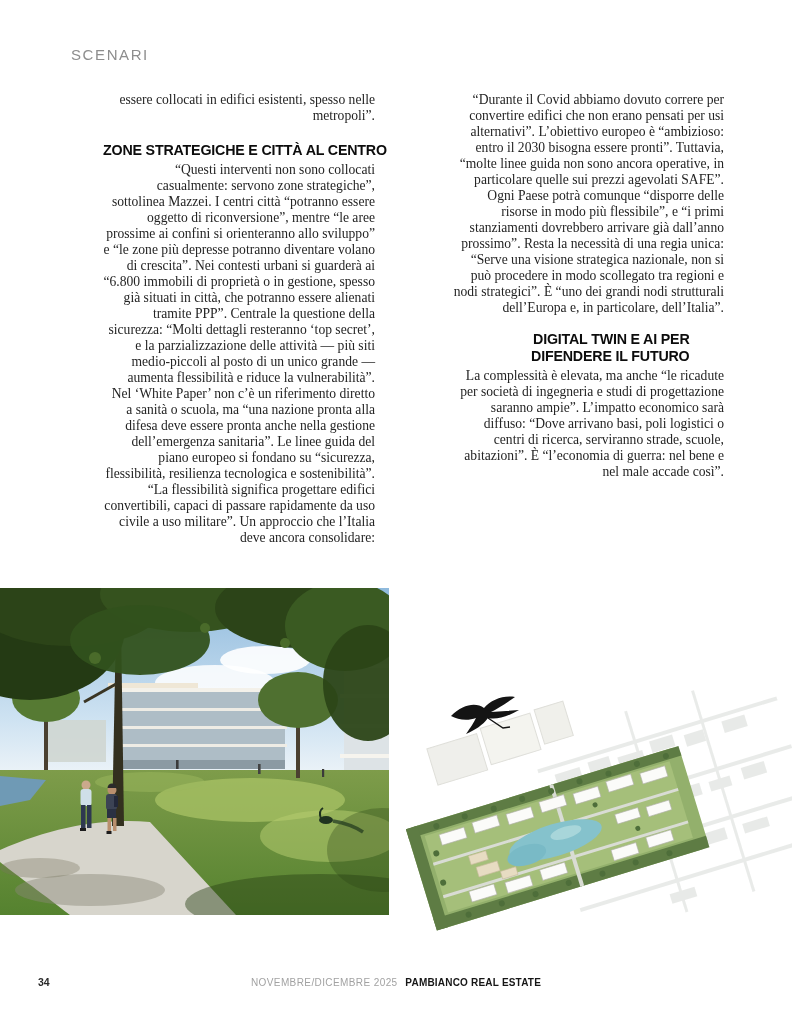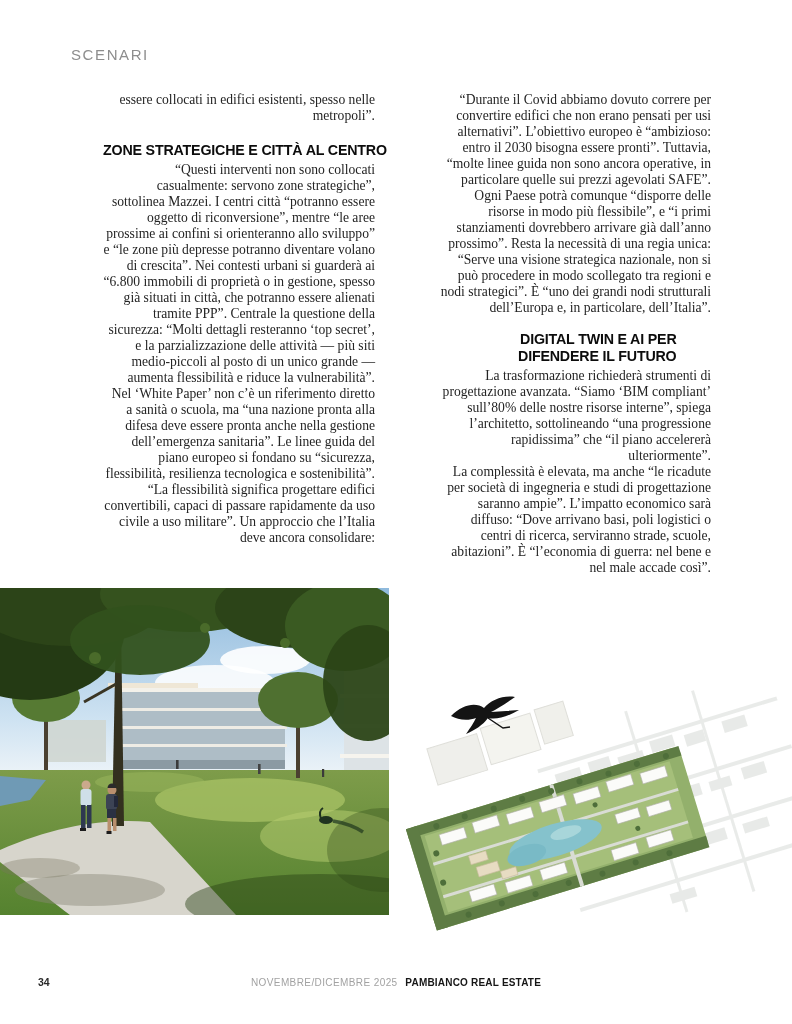--- a/index.html
+++ b/index.html
@@ -3,21 +3,21 @@
 <meta charset="utf-8">
 <style>
   html,body{margin:0;padding:0;background:#ffffff;}
   .page{position:relative;width:792px;height:1024px;background:#ffffff;overflow:hidden;
         font-family:"Liberation Serif",serif;}
   .kicker{position:absolute;left:40px;top:46px;font-family:"Liberation Sans",sans-serif;
         font-weight:normal;font-size:15px;letter-spacing:1.6px;color:#8d8d8d;margin-left:31px;}
   .col{position:absolute;top:92px;width:272px;font-size:13.6px;line-height:16px;color:#242424;
         text-align:right;}
   .col-left{left:103px;}
-  .col-right{left:439px;}
+  .col-right{left:452px;}
   .body{margin:0;}
   .intro{margin-bottom:17px;}
   .heading{font-family:"Liberation Sans",sans-serif;font-weight:700;font-size:15px;line-height:17px;
         letter-spacing:-0.2px;color:#0c0c0c;margin:0 0 4px 0;transform:scaleX(.95);transform-origin:left top;}
   .h-left{white-space:nowrap;}
   .h-right{margin-top:14px;width:250px;}
   figure{margin:0;padding:0;}
   .park{position:absolute;left:0;top:588px;width:389px;height:327px;overflow:hidden;}
   .masterplan{position:absolute;left:405px;top:668px;width:387px;height:278px;overflow:hidden;}
   .caption{position:absolute;left:80px;top:922px;width:310px;text-align:right;
@@ -40,21 +40,20 @@
   <div class="col col-left">
     <p class="body intro">essere collocati in edifici esistenti, spesso nelle metropoli”.</p>
     <h2 class="heading h-left">ZONE STRATEGICHE E CITTÀ AL CENTRO</h2>
     <p class="body">“Questi interventi non sono collocati casualmente: servono zone strategiche”, sottolinea Mazzei. I centri città “potranno essere oggetto di riconversione”, mentre “le aree prossime ai confini si orienteranno allo sviluppo” e “le zone più depresse potranno diventare volano di crescita”. Nei contesti urbani si guarderà ai “6.800 immobili di proprietà o in gestione, spesso già situati in città, che potranno essere alienati tramite PPP”. Centrale la questione della sicurezza: “Molti dettagli resteranno ‘top secret’, e la parzializzazione delle attività — più siti medio-piccoli al posto di un unico grande — aumenta flessibilità e riduce la vulnerabilità”.</p>
     <p class="body">Nel ‘White Paper’ non c’è un riferimento diretto a sanità o scuola, ma “una nazione pronta alla difesa deve essere pronta anche nella gestione dell’emergenza sanitaria”. Le linee guida del piano europeo si fondano su “sicurezza, flessibilità, resilienza tecnologica e sostenibilità”. “La flessibilità significa progettare edifici convertibili, capaci di passare rapidamente da uso civile a uso militare”. Un approccio che l’Italia deve ancora consolidare:</p>
   </div>
 
   <div class="col col-right">
     <p class="body">“Durante il Covid abbiamo dovuto correre per convertire edifici che non erano pensati per usi alternativi”. L’obiettivo europeo è “ambizioso: entro il 2030 bisogna essere pronti”. Tuttavia, “molte linee guida non sono ancora operative, in particolare quelle sui prezzi agevolati SAFE”. Ogni Paese potrà comunque “disporre delle risorse in modo più flessibile”, e “i primi stanziamenti dovrebbero arrivare già dall’anno prossimo”. Resta la necessità di una regia unica: “Serve una visione strategica nazionale, non si può procedere in modo scollegato tra regioni e nodi strategici”. È “uno dei grandi nodi strutturali dell’Europa e, in particolare, dell’Italia”.</p>
     <h2 class="heading h-right">DIGITAL TWIN E AI PER DIFENDERE IL FUTURO</h2>
-    <p class="body">La trasformazione richiederà strumenti di progettazione avanzata. “Siamo ‘BIM compliant’ sull’80% delle nostre risorse interne”, spiega l’architetto, sottolineando “una progressione rapidissima” che “il piano accelererà ulteriormente”.</p>
     <p class="body">La complessità è elevata, ma anche “le ricadute per società di ingegneria e studi di progettazione saranno ampie”. L’impatto economico sarà diffuso: “Dove arrivano basi, poli logistici o centri di ricerca, serviranno strade, scuole, abitazioni”. È “l’economia di guerra: nel bene e nel male accade così”.</p>
   </div>
 
   <figure class="park">
     <svg viewBox="0 0 389 327" width="389" height="327">
       <defs>
         <linearGradient id="sky" x1="0" y1="0" x2="0" y2="1">
           <stop offset="0" stop-color="#8fbadd"></stop>
             <stop offset=".7" stop-color="#cfe3f2"></stop>
             <stop offset="1" stop-color="#eef4f8"></stop>

